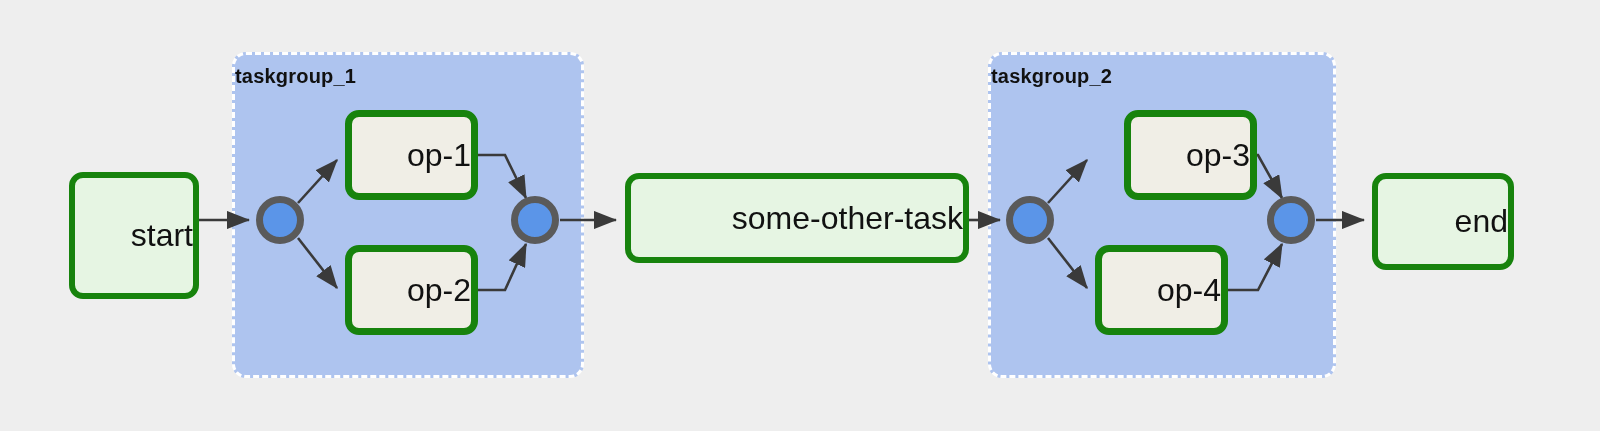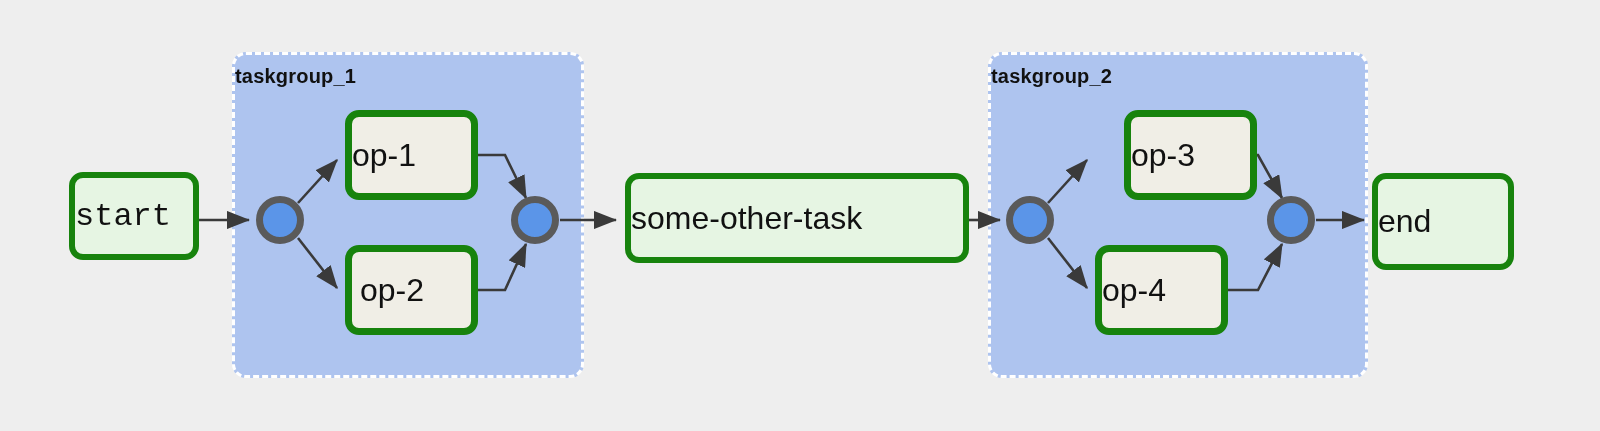--- a/index.html
+++ b/index.html
@@ -45,21 +45,21 @@
     font-family: "Liberation Sans", sans-serif;
     letter-spacing: 0.2px;
   }
   .node {
     position: absolute;
     box-sizing: border-box;
     border: 6px solid #17830d;
     border-radius: 14px;
     display: flex;
     align-items: center;
-    justify-content: flex-start;
+    justify-content: flex-end;
     font-size: 32px;
     color: #111111;
     font-family: "Liberation Sans", sans-serif;
     white-space: nowrap;
   }
   .node.terminal {
     background: #e6f5e3;
   }
   .node.op {
     background: #f0eee6;
@@ -75,21 +75,21 @@
 </style>
 </head>
 <body>
 
 <div id="canvas">
 
   <div class="taskgroup" style="left:232px; top:52px; width:352px; height:326px;">
     <div class="taskgroup-label">taskgroup_1</div>
   </div>
 
-  <div class="taskgroup" style="left:988px; top:52px; width:380px; height:326px;">
+  <div class="taskgroup" style="left:988px; top:52px; width:348px; height:326px;">
     <div class="taskgroup-label">taskgroup_2</div>
   </div>
 
   <svg class="edges-layer" viewBox="0 0 1600 431" width="1600" height="431">
     <defs>
       <marker id="arrowhead" markerWidth="9" markerHeight="7" refX="8.5" refY="3.5" orient="auto" markerUnits="strokeWidth">
         <path d="M0,0 L9,3.5 L0,7 z" fill="#3a3a3a"></path>
       </marker>
     </defs>
     <g fill="none" stroke="#3a3a3a" stroke-width="2.6" marker-end="url(#arrowhead)">
@@ -106,21 +106,21 @@
       <path d="M1228,290 L1258,290 L1282,244"></path>
       <path d="M1316,220 L1364,220"></path>
     </g>
   </svg>
 
   <div class="junction" style="left:256px; top:196px; width:48px; height:48px;"></div>
   <div class="junction" style="left:511px; top:196px; width:48px; height:48px;"></div>
   <div class="junction" style="left:1006px; top:196px; width:48px; height:48px;"></div>
   <div class="junction" style="left:1267px; top:196px; width:48px; height:48px;"></div>
 
-  <div class="node terminal" style="left:69px; top:172px; width:130px; height:88px;font-family:Liberation Mono, monospace;">
+  <div class="node terminal" style="left:69px; top:172px; width:130px; height:127px;">
     <span>start</span>
   </div>
 
   <div class="node op" style="left:345px; top:110px; width:133px; height:90px;">
     <span>op-1</span>
   </div>
 
   <div class="node op" style="left:345px; top:245px; width:133px; height:90px;padding-left:8px;">
     <span>op-2</span>
   </div>

